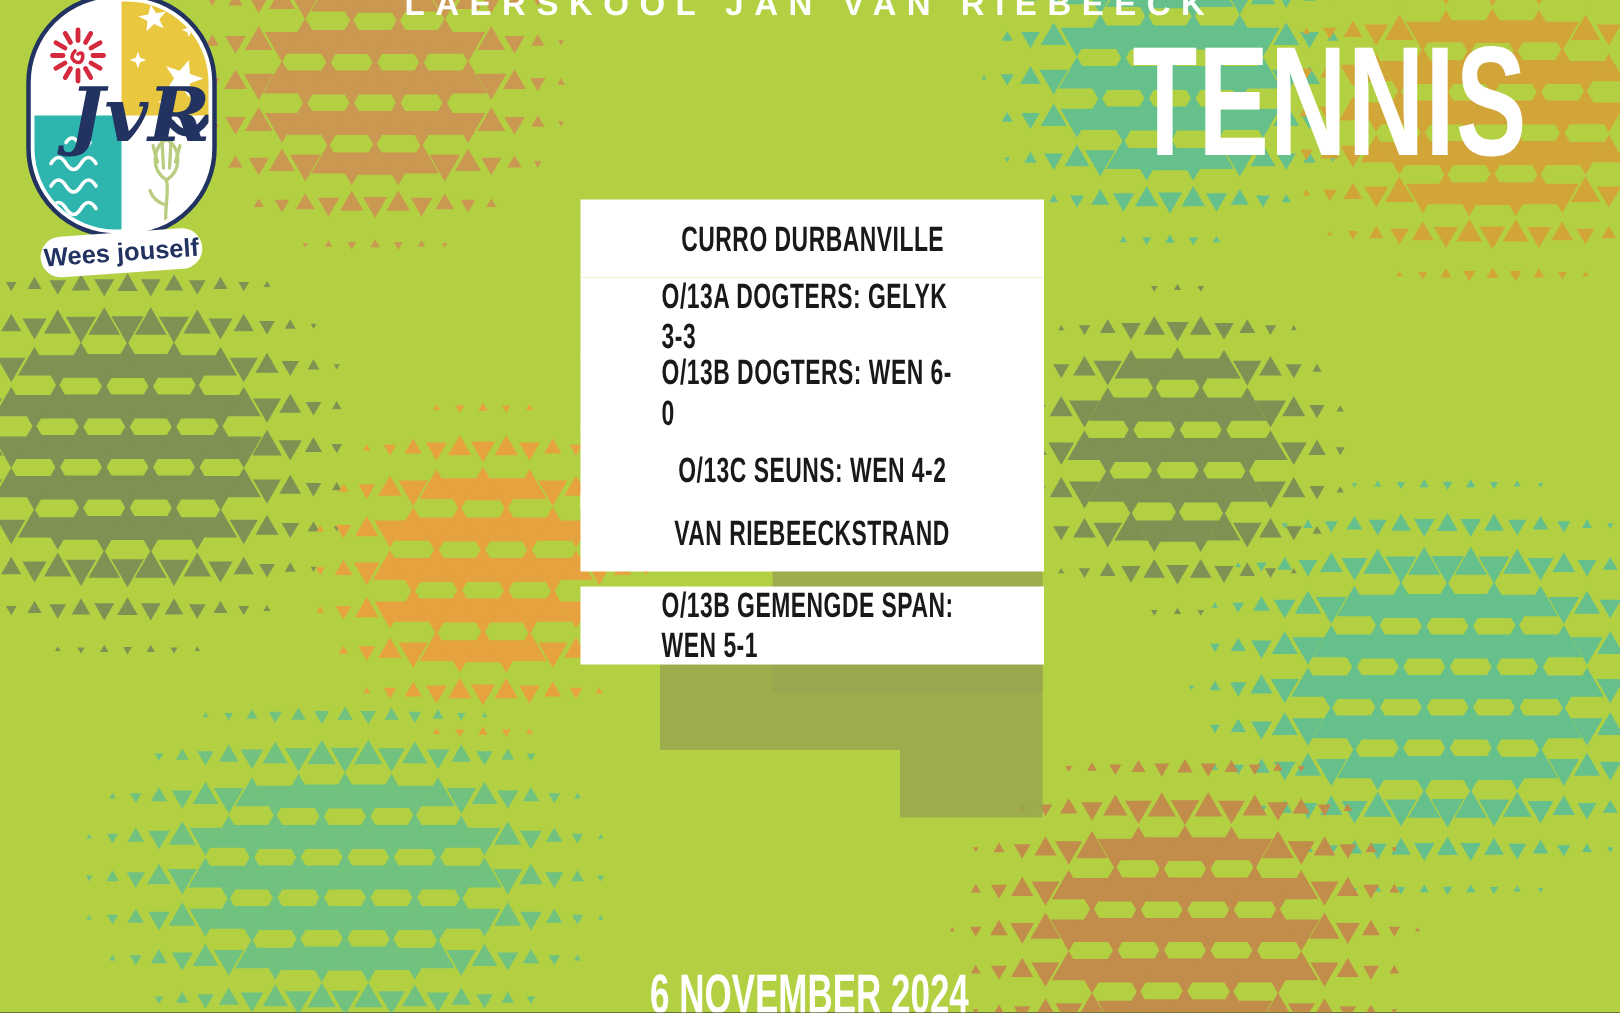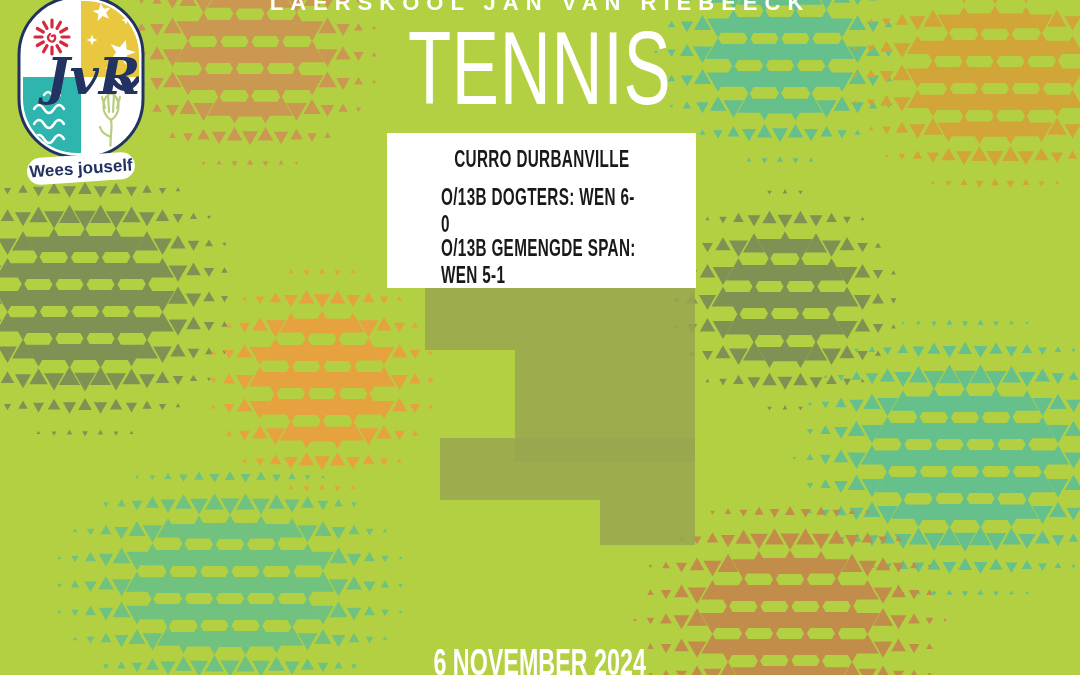--- a/index.html
+++ b/index.html
@@ -10,22 +10,22 @@
     font-family:"Liberation Sans", sans-serif;
     margin:0 auto;
   }
   #bg { position:absolute; left:0; top:0; width:1080px; height:675px; }
   .header {
     position:absolute; top:-10px; left:0; width:100%; text-align:center;
     color:var(--heading,#fff); font-size:22px; font-weight:700;
     letter-spacing:7px; white-space:nowrap;
   }
   .title {
-    position:absolute; top:16px; left:0; width:100%; text-align:center;
-    color:var(--heading,#fff); font-size:104px; font-weight:400; line-height:1;
+    position:absolute; top:16px; left:0; width:100%; text-align:right;
+    color:var(--heading,#fff); font-size:104px; font-weight:700; line-height:1;
   }
   .cond { display:inline-block; white-space:nowrap; }
   .title .cond { transform:scaleX(.68); letter-spacing:1px; }
   .rows { position:absolute; left:0; top:0; width:100%; height:100%; }
   .bar {
     position:absolute; left:387px; width:309px; height:52px;
     background:var(--barBg,#fff);
     display:flex; align-items:center; justify-content:center;
   }
   .rows .bar:nth-child(1){top:133px}
@@ -1324,29 +1324,38 @@
   <div class="title">
     <span class="cond">TENNIS</span>
   </div>
 
   <div class="rows" id="rows">
     <div class="bar">
       <span class="bar-text">CURRO DURBANVILLE</span>
     </div>
 
 
+    <div class="bar">
+      <span class="bar-text">O/13A DOGTERS: GELYK 3-3</span>
+    </div>
 
 
     <div class="bar">
       <span class="bar-text">O/13B DOGTERS: WEN 6-0</span>
     </div>
 
-
-
-
+    <div class="bar">
+      <span class="bar-text">O/13C SEUNS: WEN 4-2</span>
+    </div>
+
+
+
+    <div class="bar">
+      <span class="bar-text">VAN RIEBEECKSTRAND</span>
+    </div>
 
     <div class="bar">
       <span class="bar-text">O/13B GEMENGDE SPAN: WEN 5-1</span>
     </div>
   </div>
 
   <div class="date">
     <span class="cond">6 NOVEMBER 2024</span>
   </div>
 

